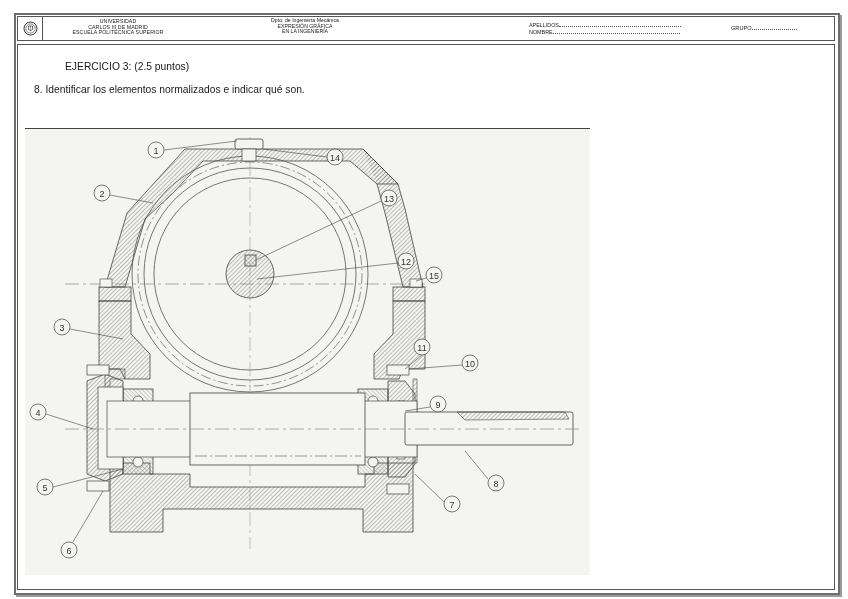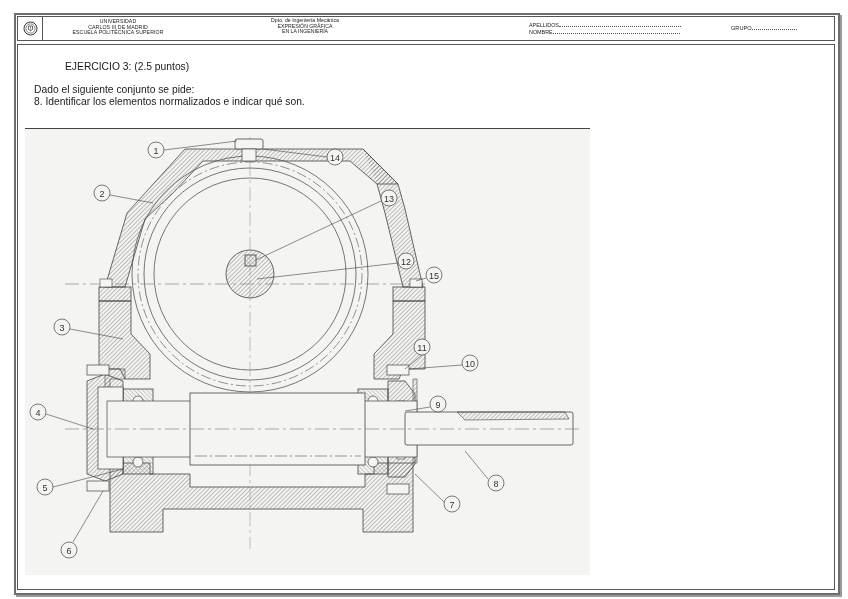--- a/index.html
+++ b/index.html
@@ -51,21 +51,20 @@
   <div class="name-cell">
     <div class="line"><span>APELLIDOS</span><span class="dots" style="width:122px"></span></div>
     <div class="line"><span>NOMBRE</span><span class="dots" style="width:127px"></span></div>
   </div>
   <div class="grupo-cell"><span>GRUPO</span><span class="dots" style="width:45px"></span></div>
 </div>
 
 <div class="content">
   <div class="ex-title">EJERCICIO 3: (2.5 puntos)</div>
   <div class="ex-text">
-    <div>Dado el siguiente conjunto se pide:</div>
     <div>8. Identificar los elementos normalizados e indicar qué son.</div>
   </div>
 
   <div class="drawing">
     <svg width="565" height="446" viewBox="0 0 565 446">
       <defs>
         <pattern id="hatch" width="3" height="3" patternUnits="userSpaceOnUse" patternTransform="rotate(45)">
           <line x1="0" y1="0" x2="0" y2="3" stroke="#666" stroke-width="0.8"></line>
         </pattern>
         <pattern id="hatch2" width="3" height="3" patternUnits="userSpaceOnUse" patternTransform="rotate(-45)">

